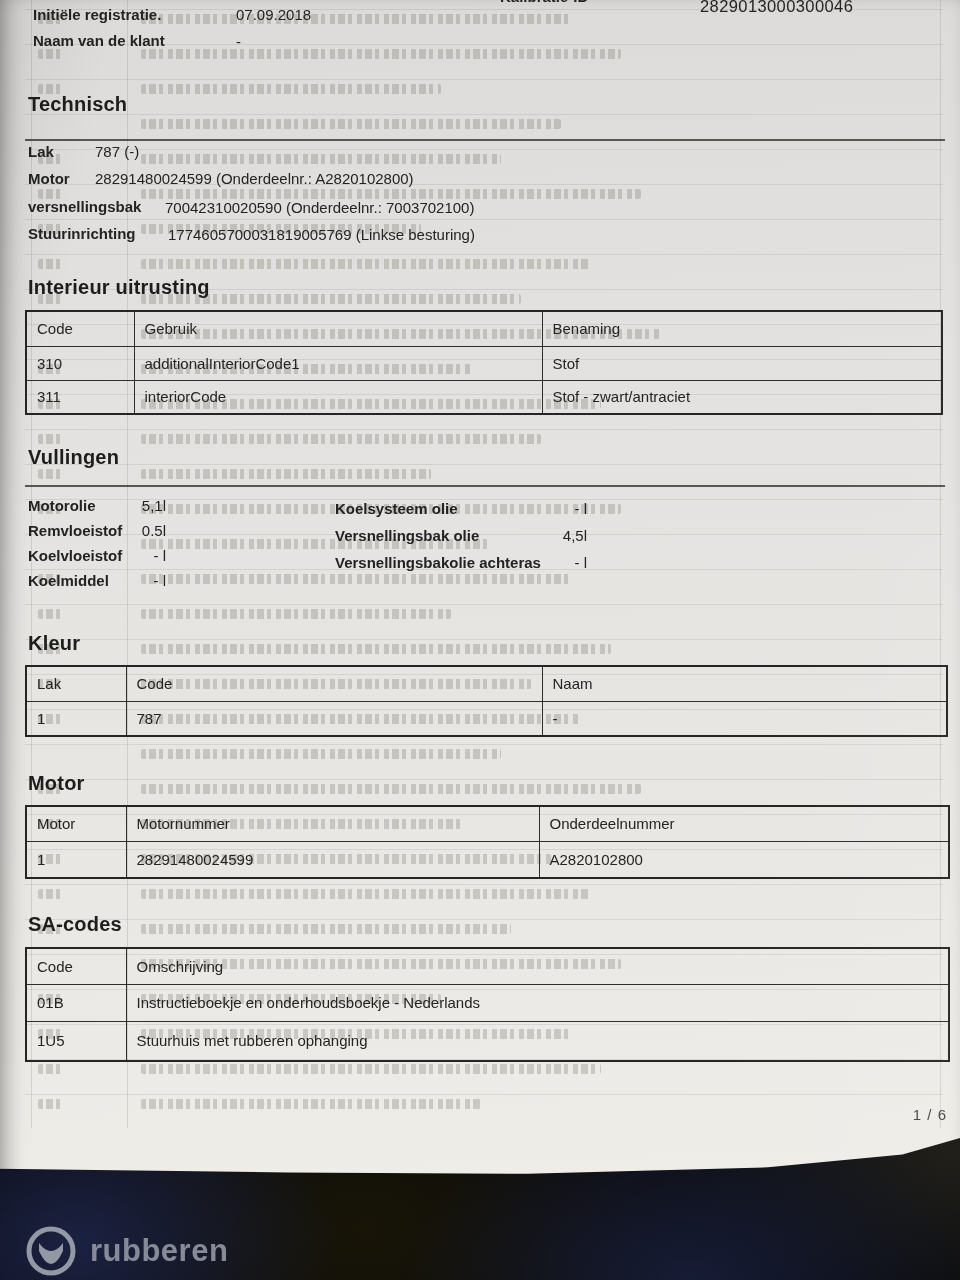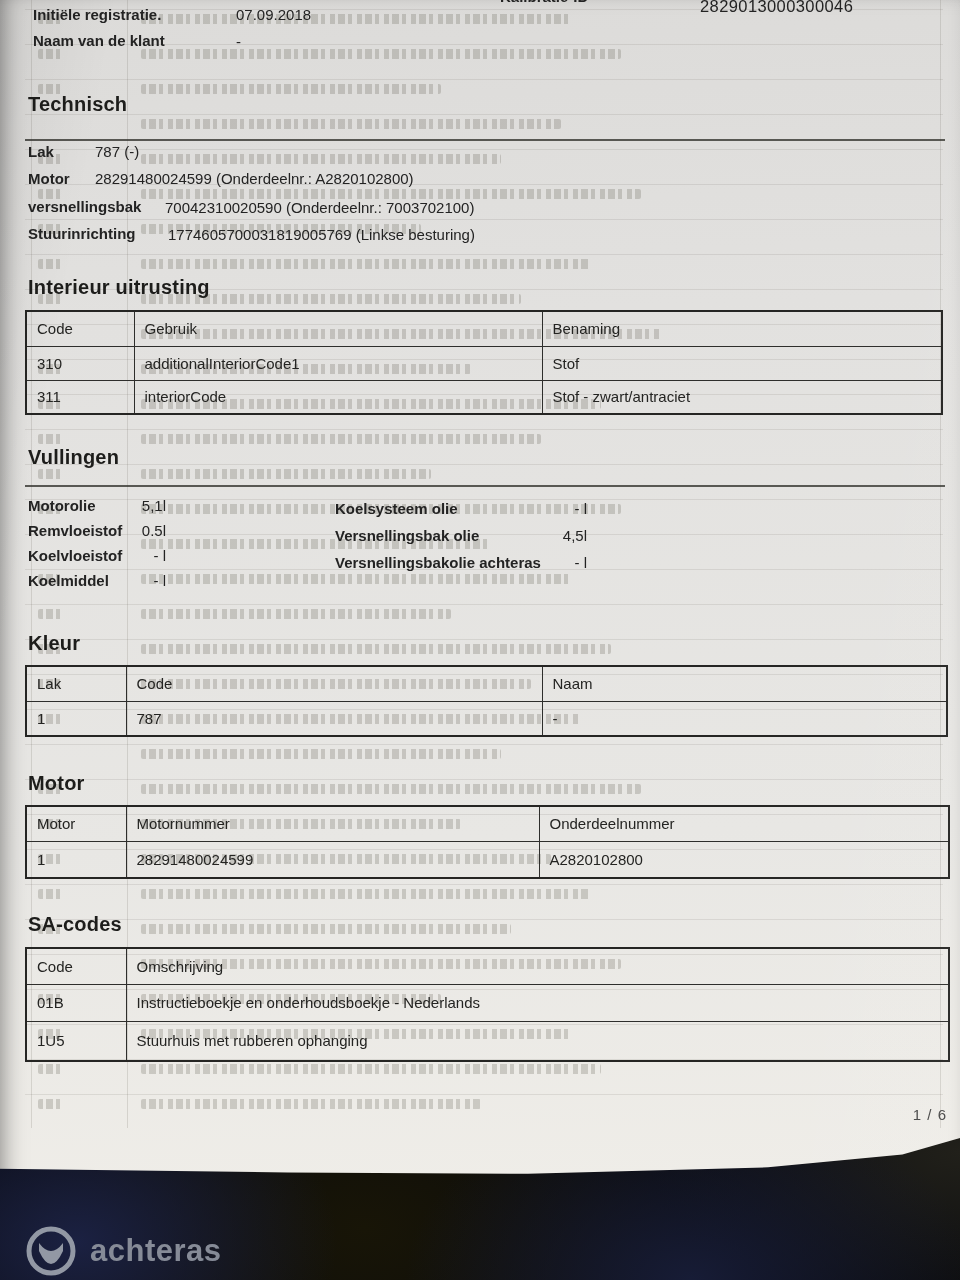--- a/index.html
+++ b/index.html
@@ -268,16 +268,16 @@
     <div class="sheen"></div>
   </div>
 
   <div class="watermark">
     <span style="display:inline-flex">
       <svg width="54" height="54" viewBox="0 0 54 54">
         <circle cx="27" cy="27" r="22" fill="none" stroke="#9298a4" stroke-width="5"></circle>
         <path d="M15 19 Q27 35 39 19 L39 27 Q33 40 27 40 Q21 40 15 27 Z" fill="#9298a4"></path>
       </svg>
     </span>
-    <span class="wm-text">achteras</span>
+    <span class="wm-text">rubberen</span>
   </div>
 
 </div>
 
 </body></html>

